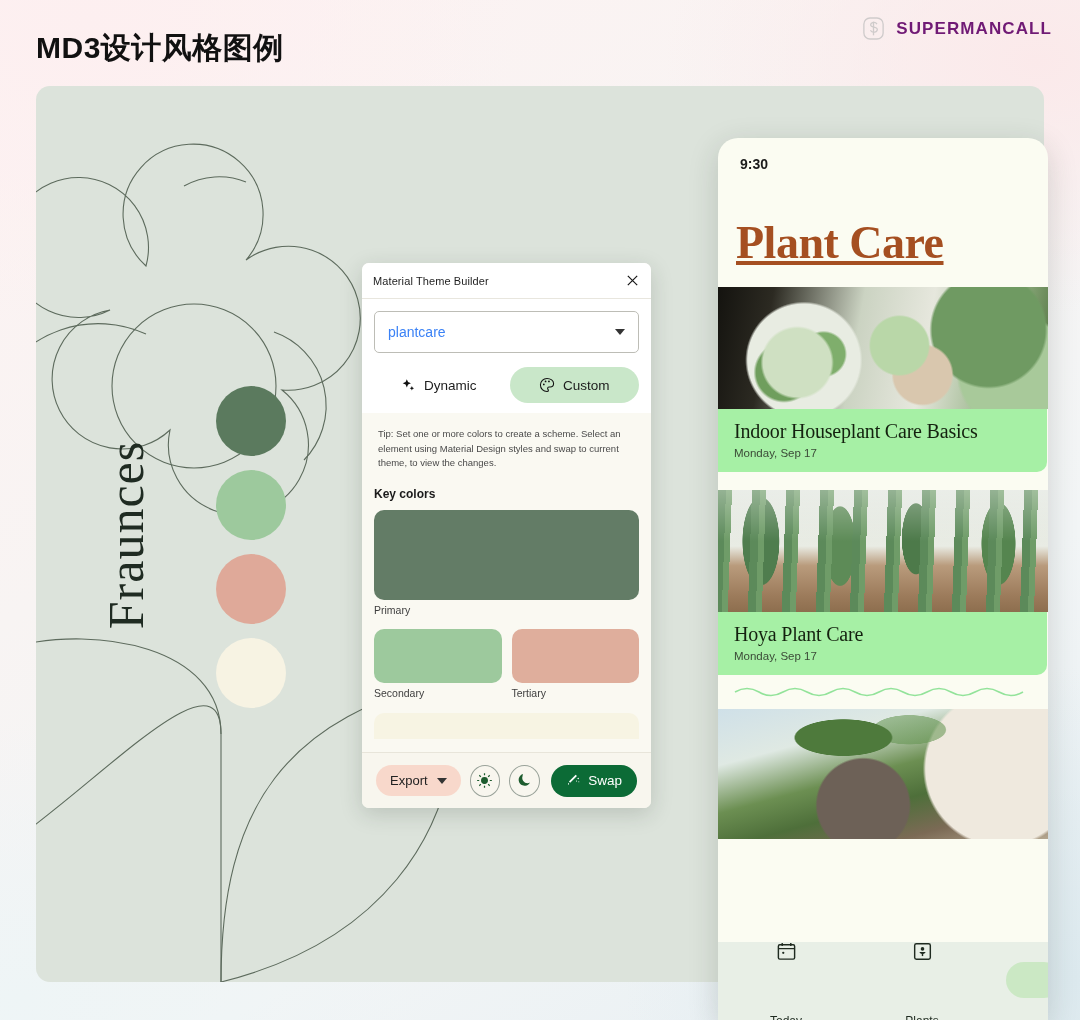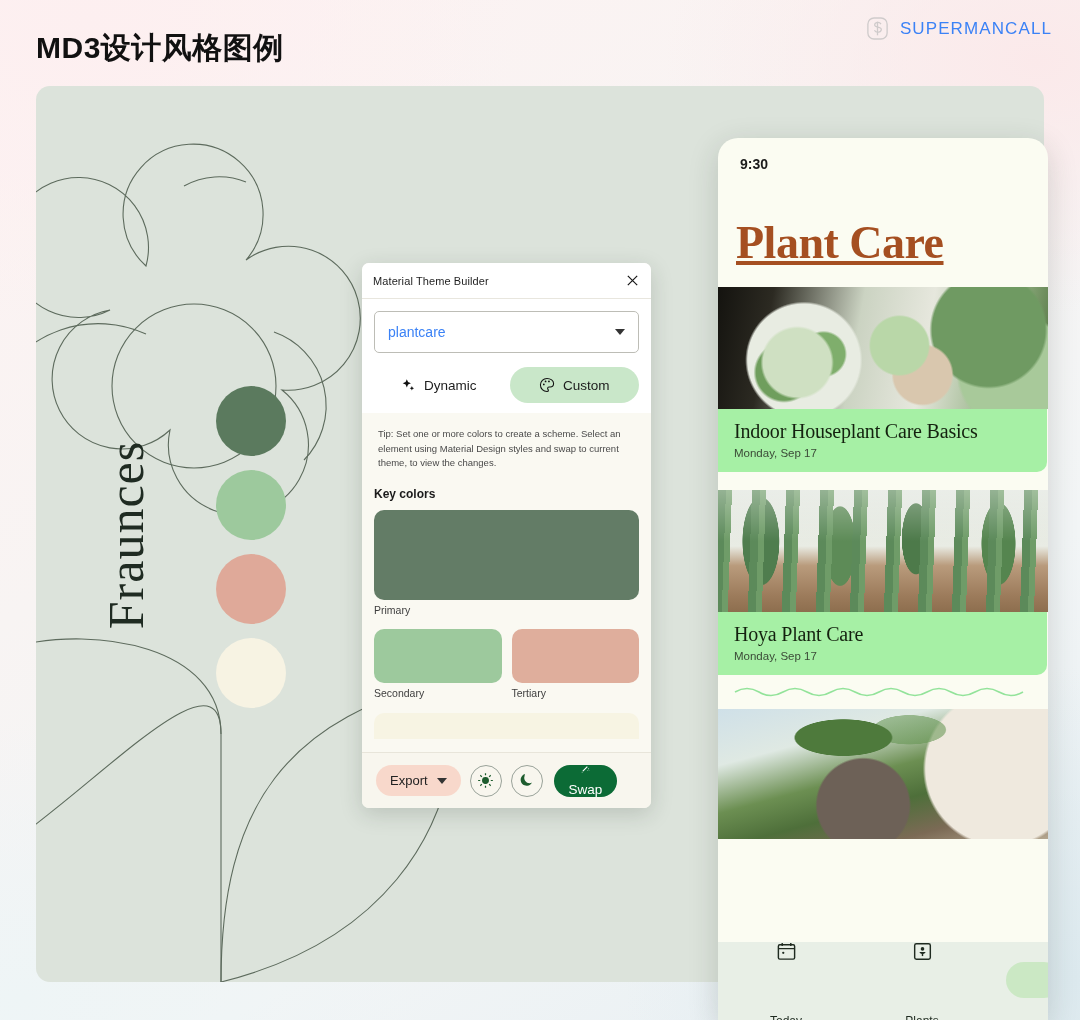--- a/index.html
+++ b/index.html
@@ -17,21 +17,21 @@
 
   
   .page-title {
     position: absolute; left: 36px; top: 28px;
     font-size: 30px; font-weight: 700; color: #111; letter-spacing: .5px;
     font-family: "Liberation Sans", "DejaVu Sans", sans-serif;
   }
   .watermark {
     position: absolute; right: 28px; top: 17px;
     display: flex; align-items: center; gap: 12px;
-    color: #3b82f6; font-size: 17px; letter-spacing: 1.1px; font-weight: 400;
+    color: #701a75; font-size: 17px; letter-spacing: 1.1px; font-weight: 700;
   }
   .wm-logo { width: 21px; height: 23px; flex: 0 0 auto; }
 
   
   .canvas {
     position: absolute; left: 36px; top: 86px;
     width: 1008px; height: 896px;
     background: #dce3db;
     border-radius: 14px 14px 14px 14px;
     overflow: hidden;
@@ -114,21 +114,21 @@
     display: flex; align-items: center; gap: 9px; padding: 0 14px;
     font-size: 13px; cursor: pointer;
   }
   .icon-circle {
     width: 32px; height: 32px; border-radius: 50%; border: 1px solid #9aa39a;
     display: flex; align-items: center; justify-content: center; cursor: pointer; background: transparent;
   }
   .btn-swap {
     height: 32px; border-radius: 16px; background: #0c6b36; color: #fff;
     display: flex; align-items: center; gap: 7px; padding: 0 15px;
-    font-size: 13.5px; cursor: pointer; margin-left: 2px; flex-direction: column;
+    font-size: 13.5px; cursor: pointer; margin-left: 2px;
   }
 
   
   .phone {
     position: absolute; left: 718px; top: 138px;
     width: 330px; height: 882px;
     background: #fbfcf2;
     border-radius: 20px 20px 0 0;
     overflow: hidden;
     box-shadow: 0 8px 30px rgba(40,50,40,.18);

